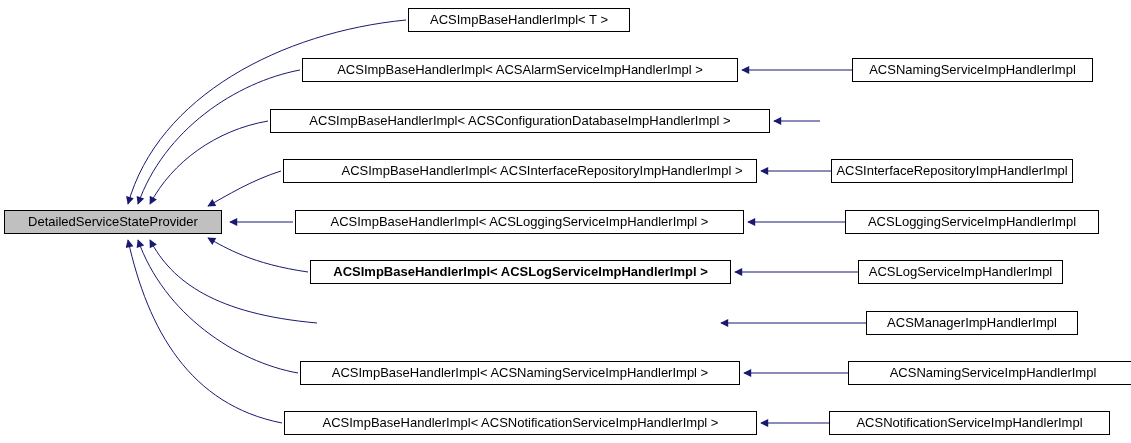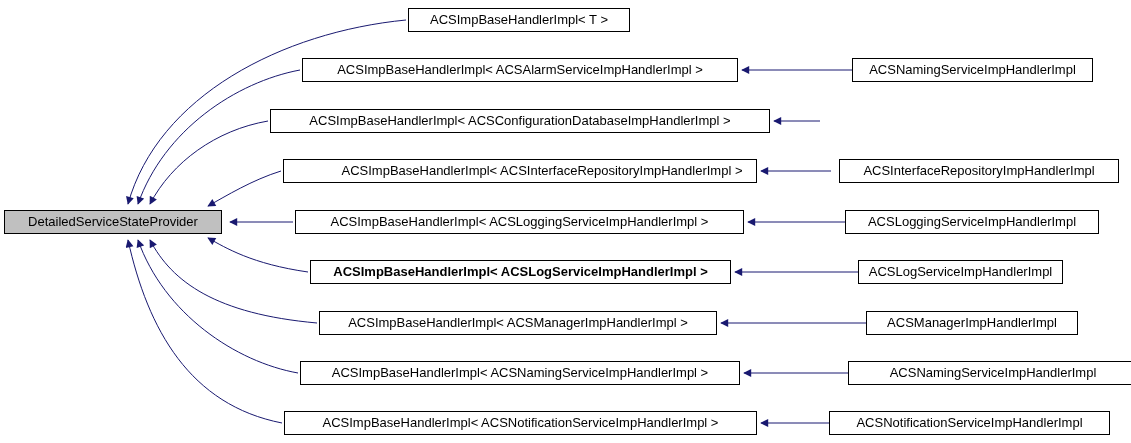--- a/index.html
+++ b/index.html
@@ -66,25 +66,24 @@
   </svg>
 
   <div class="node root" style="left:4px;top:210px;width:218px;">DetailedServiceStateProvider</div>
 
   <div class="node" style="left:408px;top:8px;width:222px;">ACSImpBaseHandlerImpl&lt; T &gt;</div>
   <div class="node" style="left:302px;top:58px;width:436px;">ACSImpBaseHandlerImpl&lt; ACSAlarmServiceImpHandlerImpl &gt;</div>
   <div class="node" style="left:270px;top:109px;width:500px;">ACSImpBaseHandlerImpl&lt; ACSConfigurationDatabaseImpHandlerImpl &gt;</div>
   <div class="node" style="left:283px;top:159px;width:474px;padding-left:44px;">ACSImpBaseHandlerImpl&lt; ACSInterfaceRepositoryImpHandlerImpl &gt;</div>
   <div class="node" style="left:295px;top:210px;width:449px;">ACSImpBaseHandlerImpl&lt; ACSLoggingServiceImpHandlerImpl &gt;</div>
   <div class="node" style="left:310px;top:260px;width:421px;font-weight:bold;">ACSImpBaseHandlerImpl&lt; ACSLogServiceImpHandlerImpl &gt;</div>
-  <div class="node" style="left:319px;top:311px;width:398px;">ACSImpBaseHandlerImpl&lt; ACSManagerImpHandlerImpl &gt;</div>
   <div class="node" style="left:300px;top:361px;width:440px;">ACSImpBaseHandlerImpl&lt; ACSNamingServiceImpHandlerImpl &gt;</div>
   <div class="node" style="left:284px;top:411px;width:473px;">ACSImpBaseHandlerImpl&lt; ACSNotificationServiceImpHandlerImpl &gt;</div>
 
   <div class="node" style="left:852px;top:58px;width:241px;">ACSNamingServiceImpHandlerImpl</div>
-  <div class="node" style="left:831px;top:159px;width:280px;margin-left:8px;">ACSInterfaceRepositoryImpHandlerImpl</div>
+  <div class="node" style="left:831px;top:159px;width:242px;">ACSInterfaceRepositoryImpHandlerImpl</div>
   <div class="node" style="left:845px;top:210px;width:254px;">ACSLoggingServiceImpHandlerImpl</div>
   <div class="node" style="left:858px;top:260px;width:205px;">ACSLogServiceImpHandlerImpl</div>
   <div class="node" style="left:866px;top:311px;width:212px;">ACSManagerImpHandlerImpl</div>
   <div class="node" style="left:848px;top:361px;width:290px;">ACSNamingServiceImpHandlerImpl</div>
   <div class="node" style="left:829px;top:411px;width:281px;">ACSNotificationServiceImpHandlerImpl</div>
 
 </div>
 
 </body></html>

